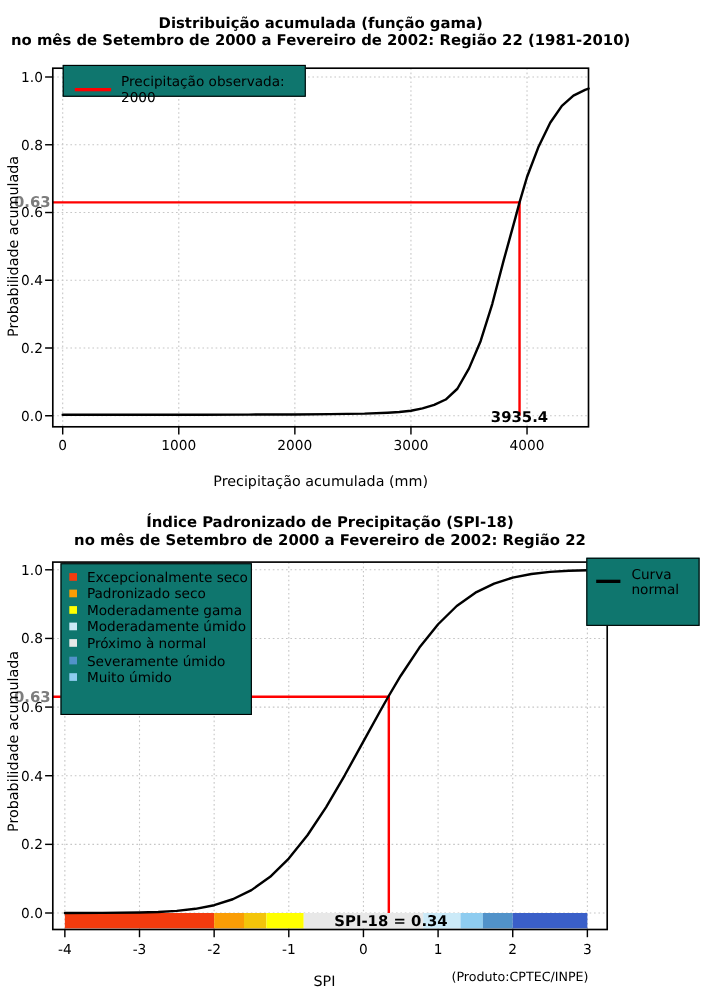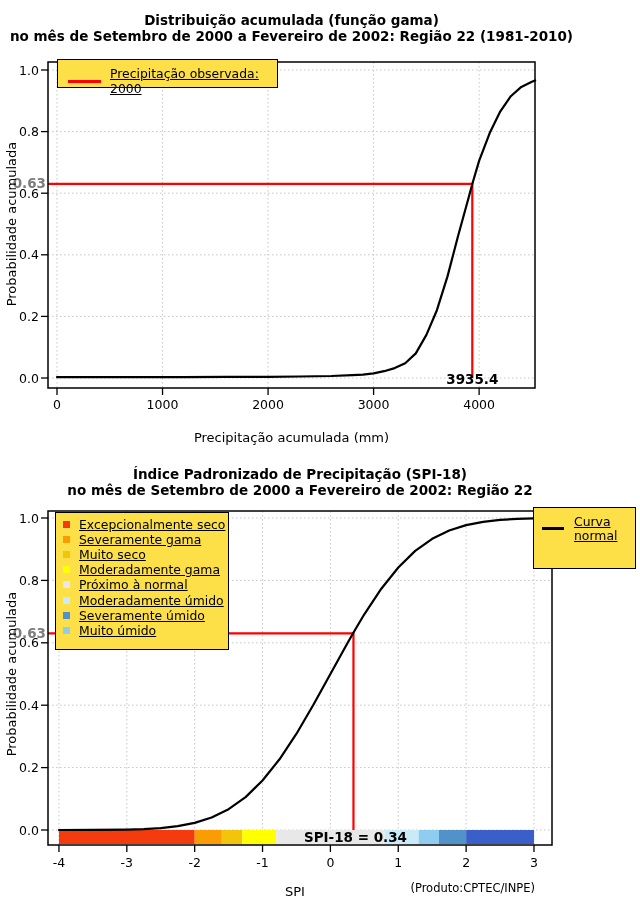--- a/index.html
+++ b/index.html
@@ -3,22 +3,22 @@
 <meta charset="utf-8">
 <style>
   html,body{margin:0;padding:0;background:#ffffff;}
   #page{position:relative;width:640px;height:900px;background:#ffffff;overflow:hidden;
         font-family:"DejaVu Sans",sans-serif;}
   svg{position:absolute;left:0;}
   .title{font:bold 13.5px "DejaVu Sans",sans-serif;fill:#000;}
   .axis-label{font:13px "DejaVu Sans",sans-serif;fill:#000;}
   .ticklbl{font:12.5px "DejaVu Sans",sans-serif;fill:#000;}
   .marker-lbl{font:bold 13.5px "DejaVu Sans",sans-serif;}
-  .legend-box{position:absolute;background:#fde047;border:1.3px solid #000;box-sizing:border-box;
-              font:12.4px "DejaVu Sans",sans-serif;color:#000;z-index:5;text-decoration:underline;}
+  .legend-box{position:absolute;background:#0f766e;border:1.3px solid #000;box-sizing:border-box;
+              font:12.4px "DejaVu Sans",sans-serif;color:#000;z-index:5;}
   .lrow{display:flex;align-items:center;}
   .lsample{display:inline-block;flex:0 0 auto;}
   .cat-row{display:flex;align-items:center;height:15.1px;padding-left:7px;}
   .cat-sq{width:7px;height:7px;flex:0 0 auto;margin-right:9px;}
   .cat-lbl{white-space:nowrap;}
 </style>
 </head>
 <body>
 
 <div id="page">
@@ -157,37 +157,33 @@
     <text class="axis-label" x="16" y="219" text-anchor="middle" transform="rotate(-90 16 219)">Probabilidade acumulada</text>
   </svg>
 
   <div class="legend-box" id="cat-legend" style="left:55px;top:512px;width:174px;height:138px;padding-top:4px;">
       <div class="cat-row">
         <span class="cat-sq" style="background: rgb(244, 59, 14);"></span>
         <span class="cat-lbl">Excepcionalmente seco</span>
       </div>
       <div class="cat-row">
         <span class="cat-sq" style="background: rgb(250, 157, 5);"></span>
-        <span class="cat-lbl">Severamente gama</span>
-      </div>
-      <div class="cat-row">
-        <span class="cat-sq" style="background: rgb(243, 197, 10);"></span>
-        <span class="cat-lbl">Muito seco</span>
+        <span class="cat-lbl">Padronizado seco</span>
       </div>
       <div class="cat-row">
         <span class="cat-sq" style="background: rgb(255, 255, 0);"></span>
         <span class="cat-lbl">Moderadamente gama</span>
       </div>
       <div class="cat-row">
+        <span class="cat-sq" style="background: rgb(203, 234, 248);"></span>
+        <span class="cat-lbl">Moderadamente úmido</span>
+      </div>
+      <div class="cat-row">
         <span class="cat-sq" style="background: rgb(232, 232, 232);"></span>
         <span class="cat-lbl">Próximo à normal</span>
-      </div>
-      <div class="cat-row">
-        <span class="cat-sq" style="background: rgb(203, 234, 248);"></span>
-        <span class="cat-lbl">Moderadamente úmido</span>
       </div>
       <div class="cat-row">
         <span class="cat-sq" style="background: rgb(81, 146, 201);"></span>
         <span class="cat-lbl">Severamente úmido</span>
       </div>
       <div class="cat-row">
         <span class="cat-sq" style="background: rgb(142, 204, 240);"></span>
         <span class="cat-lbl">Muito úmido</span>
       </div>
     </div>

